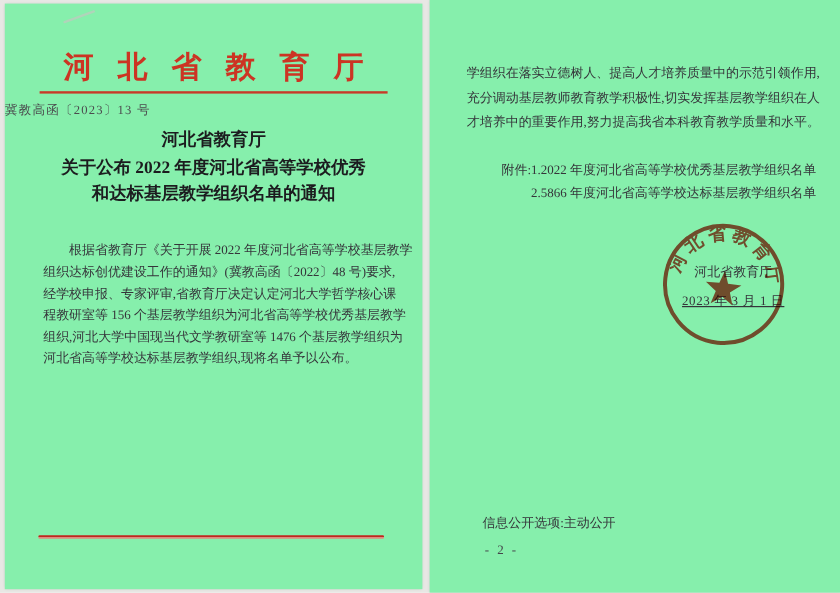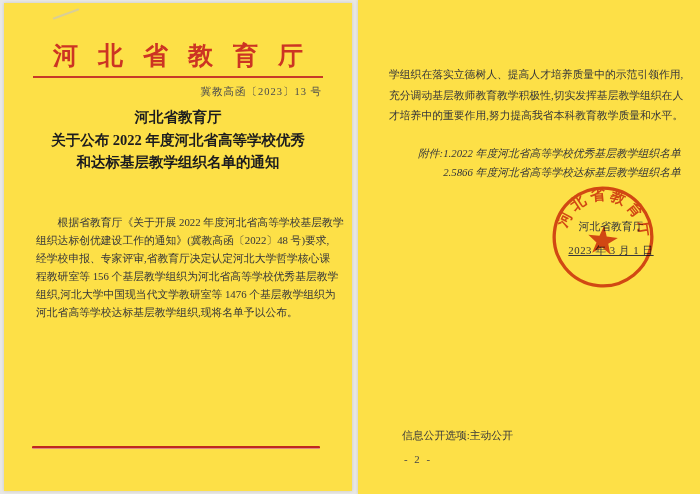--- a/index.html
+++ b/index.html
@@ -3,67 +3,67 @@
 <meta charset="utf-8">
 <style>
   html,body{margin:0;padding:0;}
   body{
     width:700px;height:494px;overflow:hidden;
     font-family:"Liberation Serif","DejaVu Serif",serif;
     background:#e8e7e4;position:relative;
   }
   .stage{position:relative;width:700px;height:494px;}
   .page{
-    position:absolute;background:#fde047;
+    position:absolute;background:#86efac;
     box-shadow:0 0 3px rgba(0,0,0,.14);
   }
   .page-left{left:4px;top:3px;width:348px;height:488px;}
   .page-right{left:358px;top:0;width:342px;height:494px;}
 
   .letterhead{
     position:absolute;top:36px;left:0;right:0;
     text-align:center;font-size:25px;font-weight:700;
     color:#cc3423;letter-spacing:20px;padding-left:20px;
   }
   .head-rule{
     position:absolute;top:73px;left:29px;width:290px;height:2px;
     background:#c73a28;
   }
   .doc-number{
     position:absolute;top:82px;left:0;right:30px;
-    text-align:right;font-size:10.5px;color:#4b4b4e;letter-spacing:1px;
+    text-align:left;font-size:10.5px;color:#4b4b4e;letter-spacing:1px;
   }
   .doc-title{
     position:absolute;top:103px;left:10px;right:10px;
     text-align:center;font-size:14.5px;font-weight:700;
     line-height:22.5px;color:#1c1c1f;white-space:pre;
   }
   .salutation{
     position:absolute;top:177px;left:32px;
     font-size:10.8px;color:#35353a;
   }
   .body-par{
-    font-size:10.8px;color:#35353a;line-height:18.1px;white-space:pre;margin-top:13px;
+    font-size:10.8px;color:#35353a;line-height:18.1px;white-space:pre;
   }
   .par1{position:absolute;top:197px;left:32px;}
   .par2{position:absolute;top:306px;left:32px;}
   .red-underline{
     position:absolute;top:443px;left:28px;width:288px;height:3px;
     background:linear-gradient(#c0281e 0 55%,#e08a7e 55% 100%);
     border-radius:1px;
   }
   .pen-mark{
     position:absolute;top:10px;left:48px;width:28px;height:2px;
     background:#c6c5c2;opacity:.65;transform:rotate(-20deg);border-radius:2px;
   }
 
   .cont-par{position:absolute;top:51px;left:31px;line-height:20.6px;}
   .attachments{
-    position:absolute;top:144px;left:60px;display:flex;
-    font-size:10.8px;color:#35353a;line-height:18.6px;font-style:italic;
+    position:absolute;top:133px;left:60px;display:flex;
+    font-size:10.8px;color:#35353a;line-height:18.6px;
   }
   .attach-label{white-space:nowrap;}
   .attach-items{white-space:pre;}
   .sign-block{
     position:absolute;top:220px;left:168px;width:170px;
     text-align:center;font-size:10.8px;color:#35353a;
   }
   .sign-date{margin-top:10px;letter-spacing:.5px;text-decoration:underline;}
   .seal{
     position:absolute;top:183px;left:191px;width:108px;height:108px;

